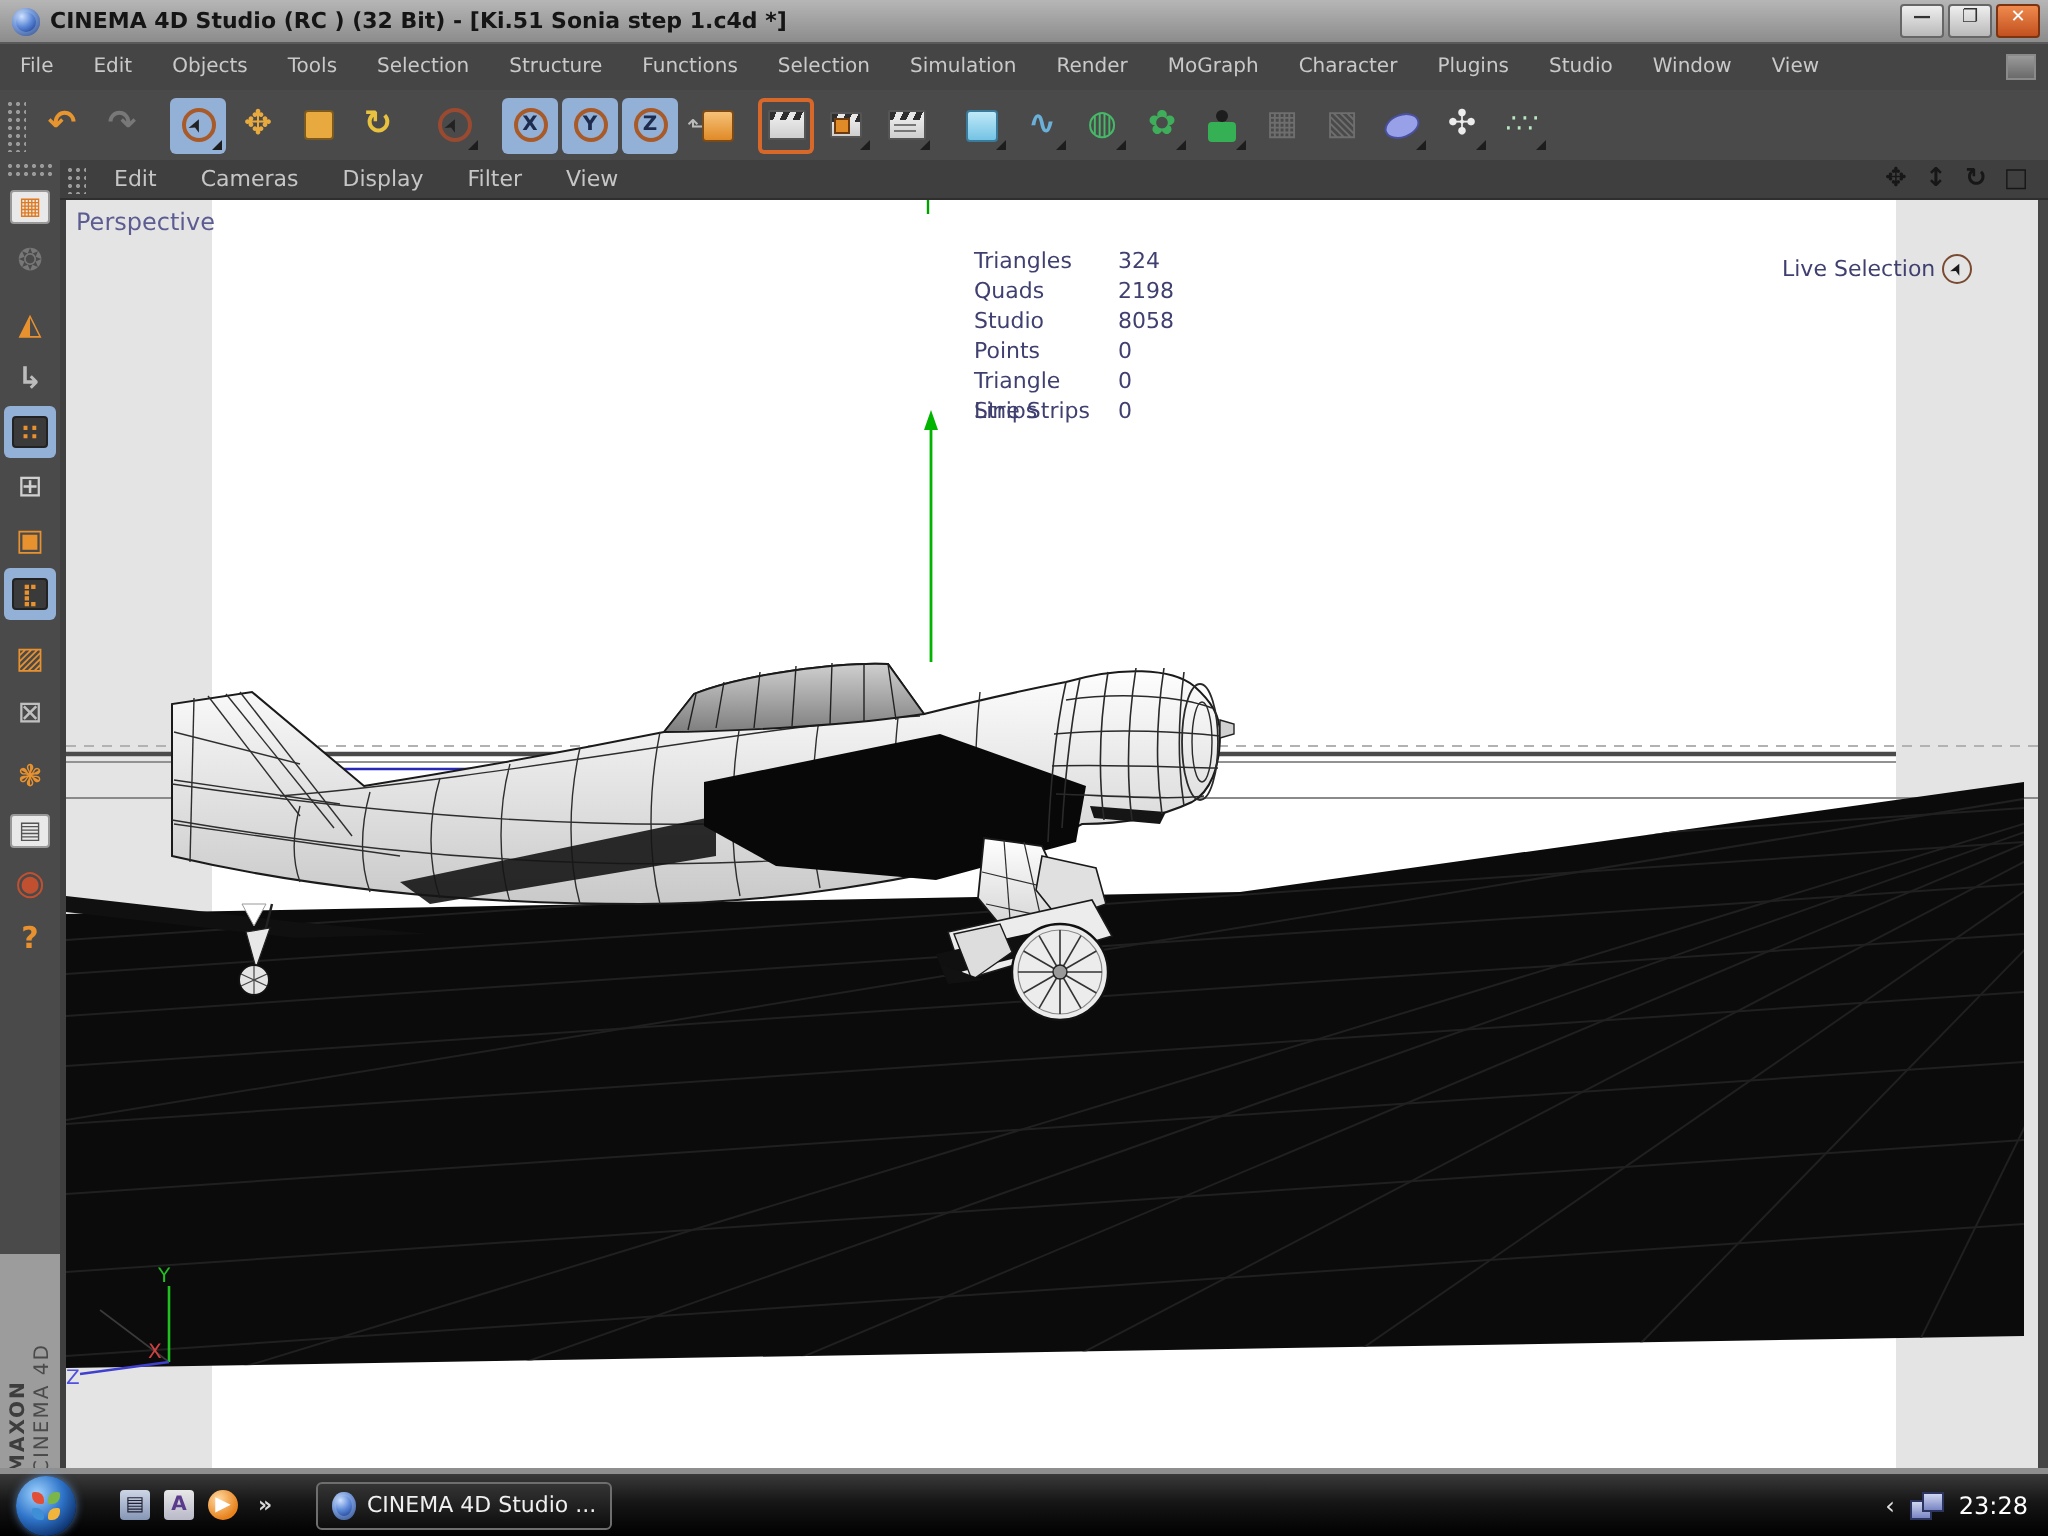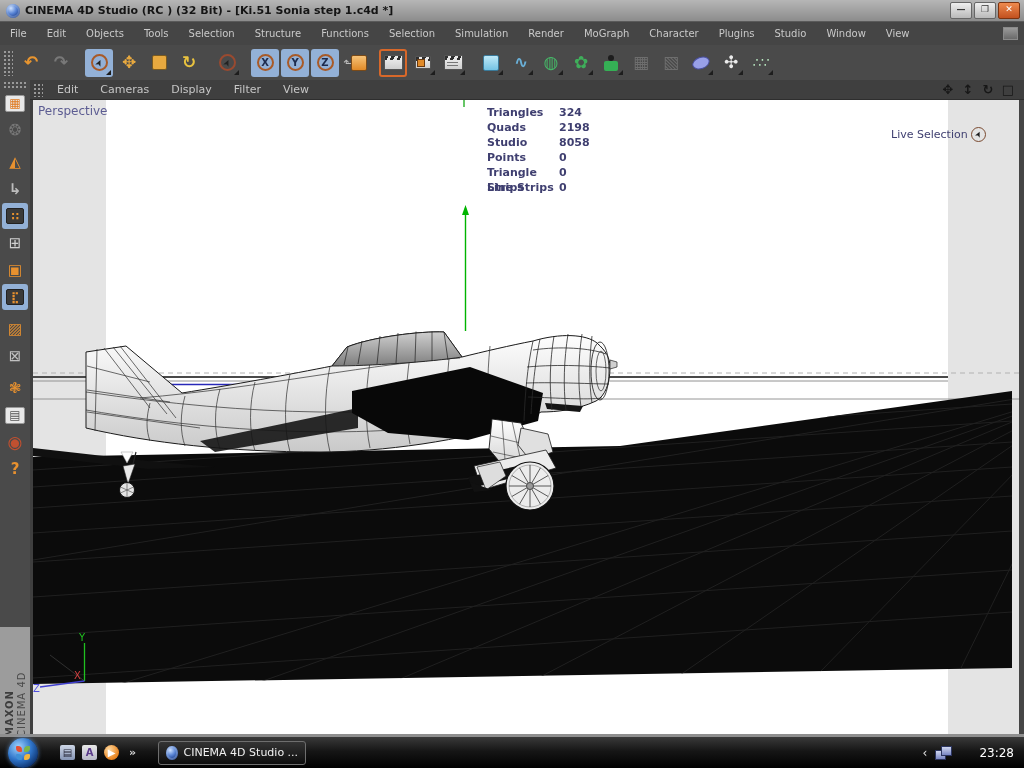--- a/index.html
+++ b/index.html
@@ -78,21 +78,21 @@
   
   .vp-menubar{position:absolute;left:30px;top:80px;width:994px;height:20px;background:#3f3f3f;
     display:flex;align-items:center;border-bottom:1px solid #2e2e2e;box-sizing:border-box;}
   .vp-menubar .mitem{font-size:11px;color:#c6c6c6;padding:0 11px;}
   .vp-menubar .spacer{flex:1}
   .vpc{font-size:13px;color:#171717;width:20px;text-align:center;font-weight:bold;}
   .vp-canvas{position:absolute;left:30px;top:100px;width:994px;height:634px;background:#fff;}
   .vp-canvas svg{position:absolute;left:0;top:0;}
   .overlay{position:absolute;font-size:11px;color:#3f3f70;}
   .persp{left:8px;top:4px;font-size:12px;color:#5c5c92;}
-  .stats{left:457px;top:5px;font-weight:bold;}
+  .stats{left:457px;top:23px;}
   .stats .row{display:flex;height:15px;line-height:15px;}
   .stats .lbl{width:72px;}
   .livesel{left:861px;top:27px;display:flex;align-items:center;gap:3px;}
   .ls-ring{width:15px;height:15px;border:1.5px solid #7a4a30;border-radius:50%;box-sizing:border-box;
     display:flex;align-items:center;justify-content:center;}
   .ls-ring span{font-size:8px;color:#1a1a1a;transform:rotate(-65deg);}
   .bottom-edge{position:absolute;left:0;top:734px;width:1024px;height:3px;background:#8f8f8f;}
 
   
   .taskbar{position:absolute;left:0;top:737px;width:1024px;height:31px;
@@ -115,21 +115,21 @@
     padding:0 7px;box-sizing:border-box;}
   .taskbtn .c4d-ball{width:14px;height:14px;margin:0;}
   .taskbtn span{font-size:11px;color:#f0f0f0;white-space:nowrap;}
   .tray{margin-left:auto;display:flex;align-items:center;gap:8px;padding-right:10px;}
   .tray .coll{color:#e0e0e0;font-size:12px;}
   .net-icon{position:relative;width:16px;height:13px;}
   .net-icon::before,.net-icon::after{content:"";position:absolute;width:9px;height:8px;
     background:linear-gradient(#cfd6ef,#7986c4);border:1px solid #2c3560;}
   .net-icon::before{left:0;top:4px;}
   .net-icon::after{left:6px;top:0;}
-  .clock{font-size:12px;color:#fff;margin-left:20px;}
+  .clock{font-size:12px;color:#fff;}
 </style>
 </head>
 <body>
 
 <div class="app">
 
   <div class="titlebar">
     <div class="c4d-ball"></div>
     <div class="title-text">CINEMA 4D Studio (RC ) (32 Bit) - [Ki.51 Sonia step 1.c4d *]</div>
     <div class="winbtn">—</div>

